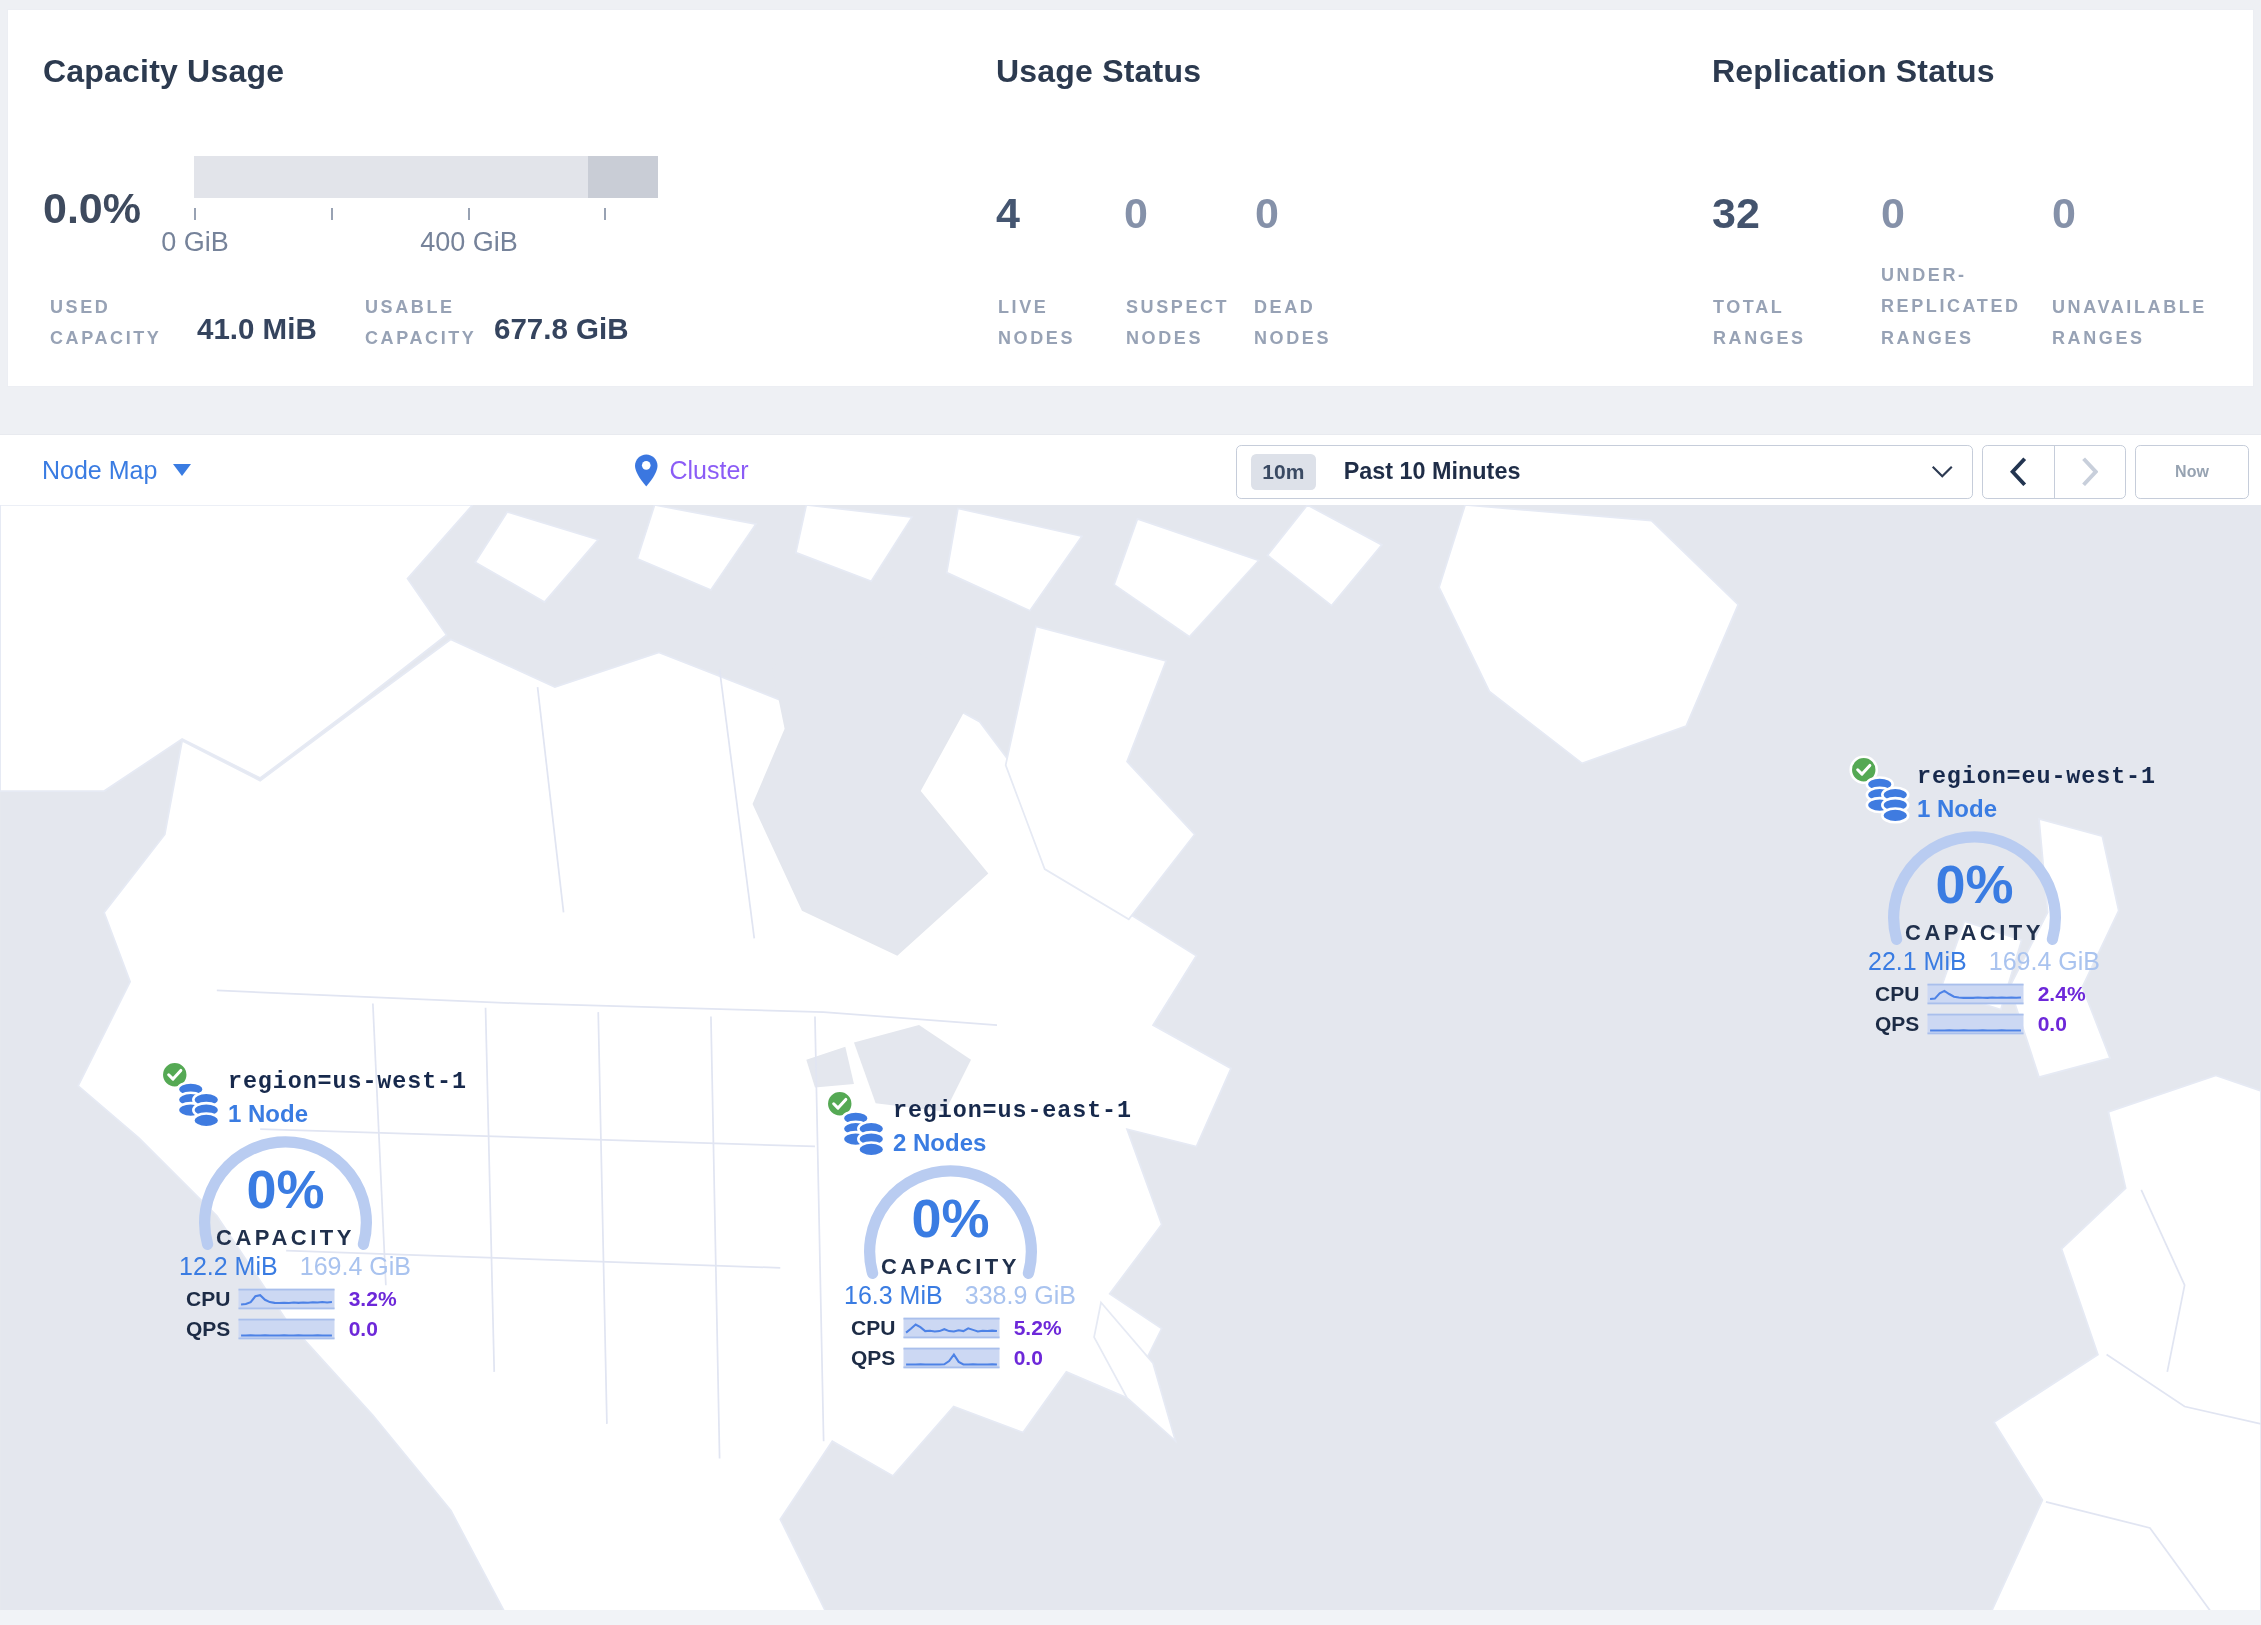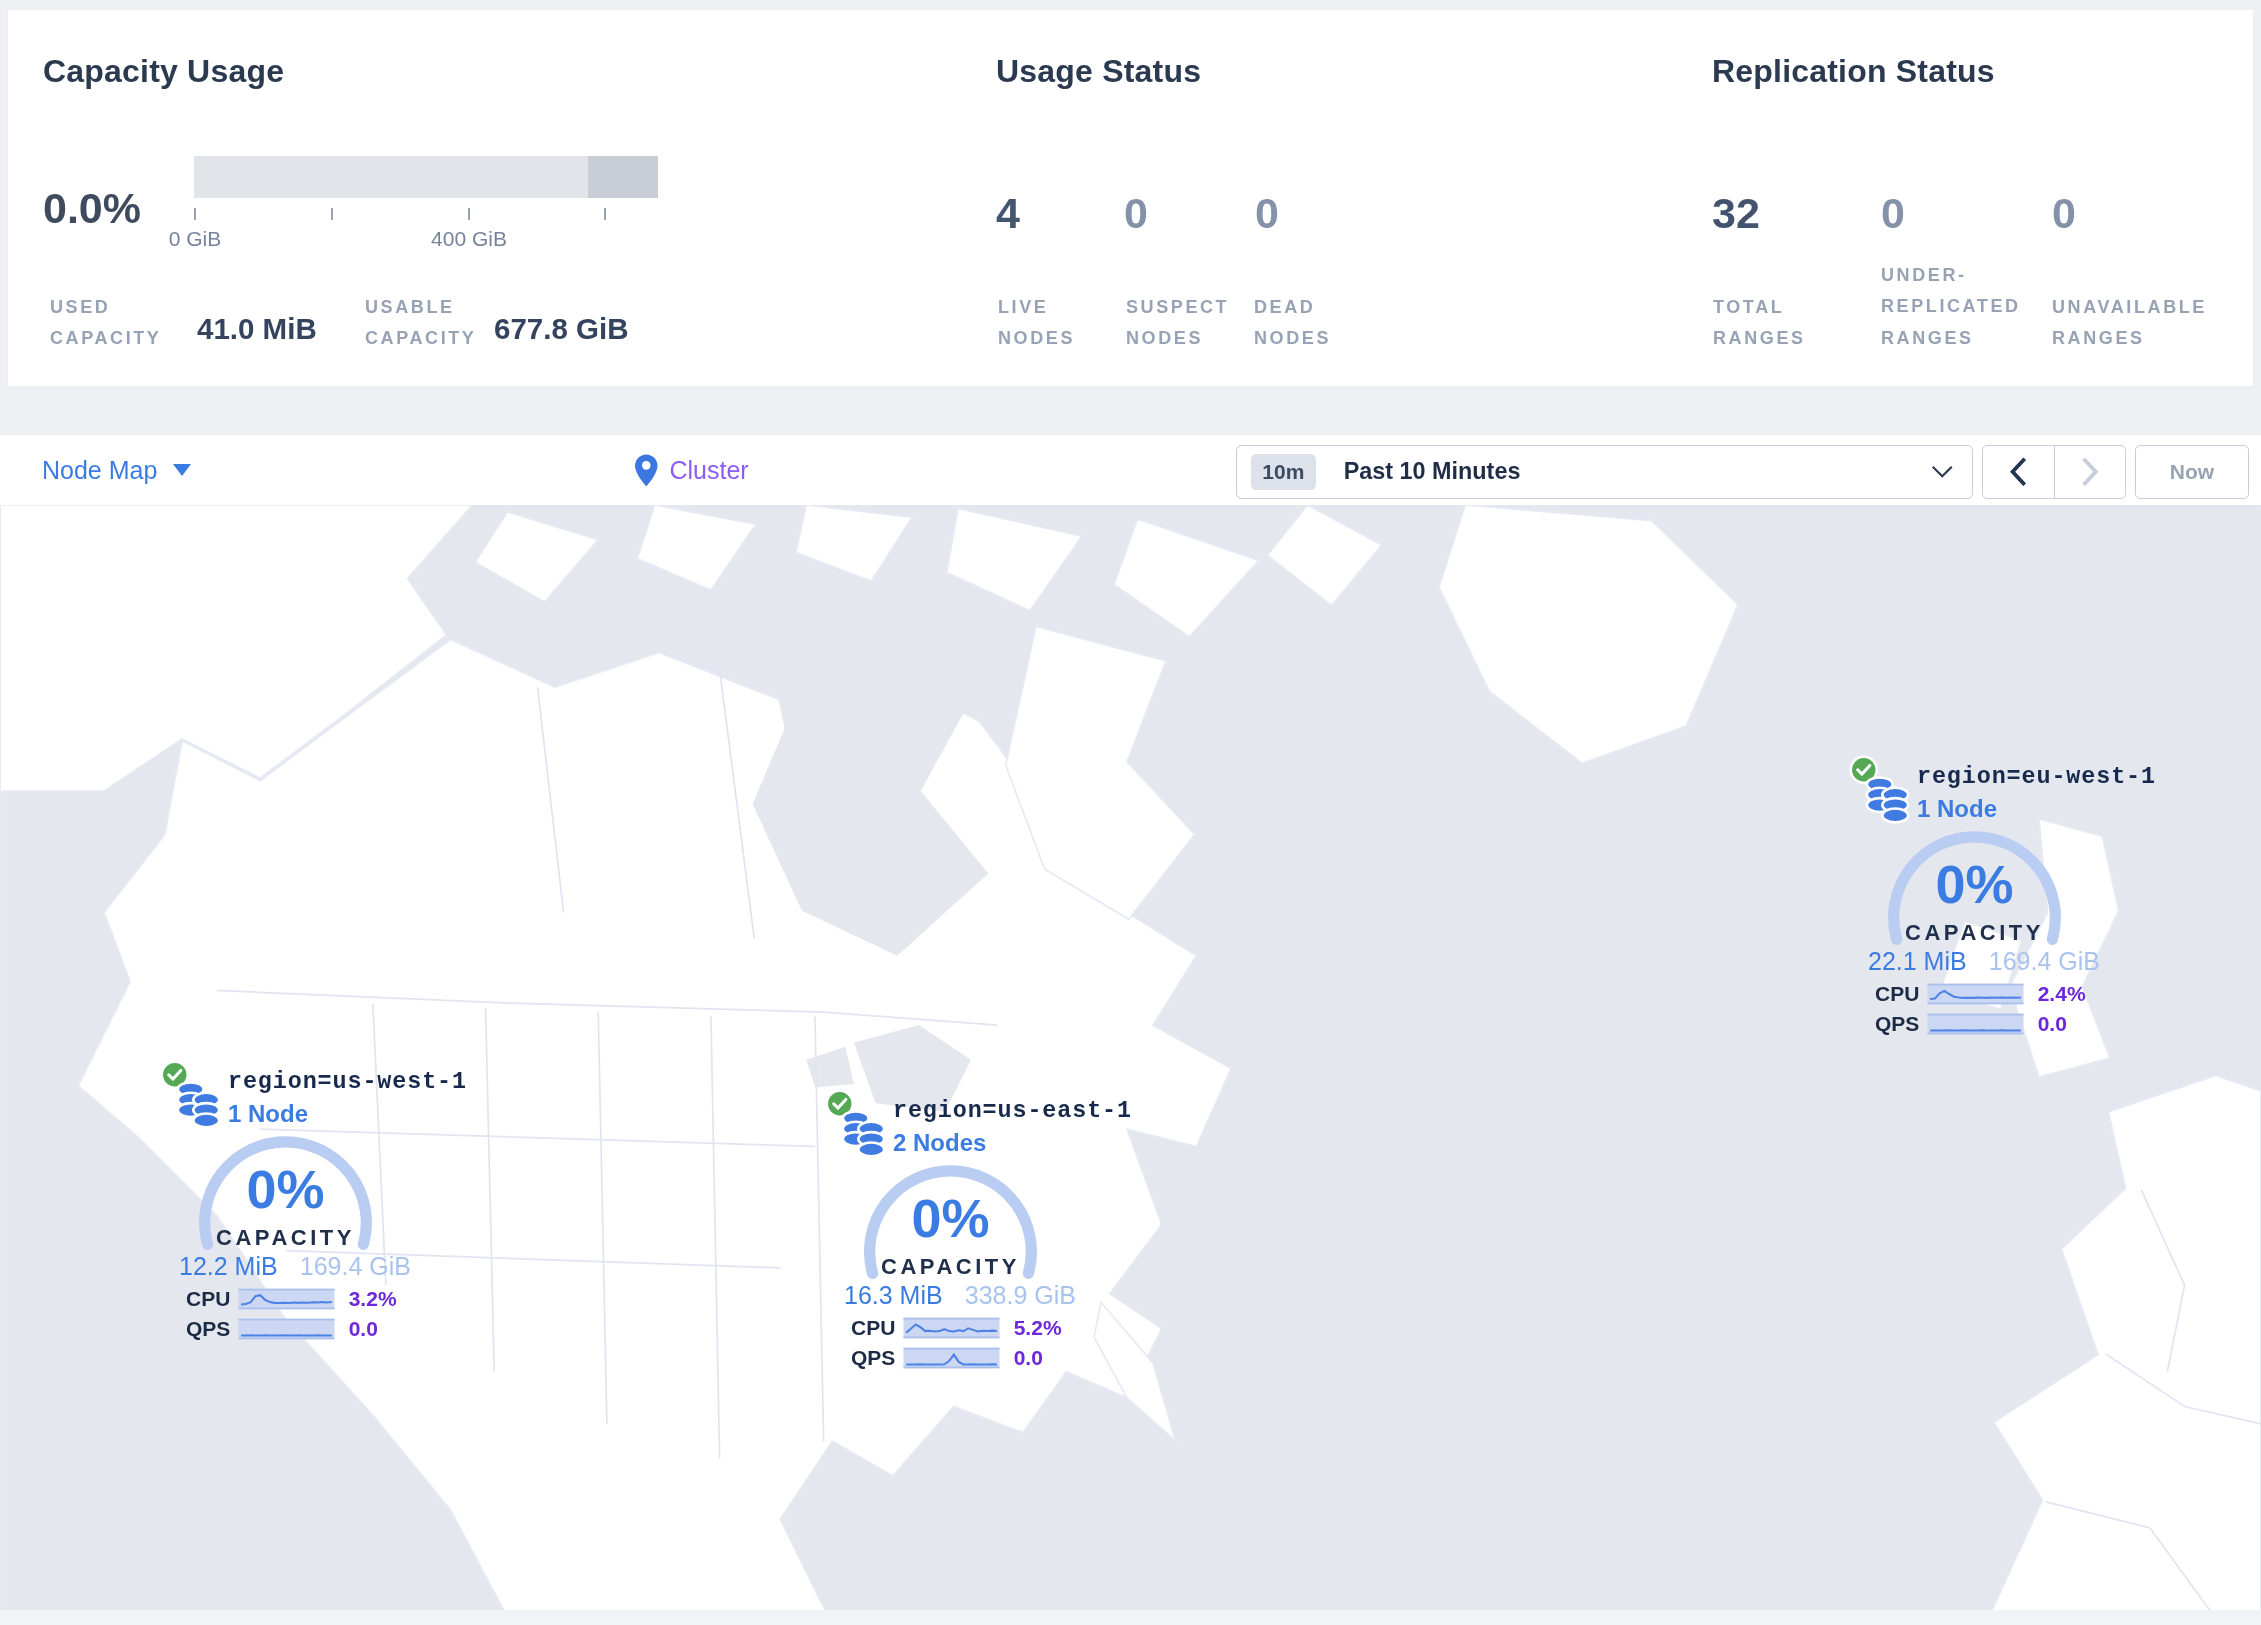--- a/index.html
+++ b/index.html
@@ -13,21 +13,21 @@
   .big-num{position:absolute;top:146px;font-size:43px;font-weight:bold;color:#46536b;line-height:1;margin-top:36px;}
   .big-num.dim{color:#8591a9;}
   .stat-label{position:absolute;font-size:18px;font-weight:bold;color:#97a2b5;
     letter-spacing:2.6px;line-height:1.75;text-transform:uppercase;}
   .stat-value{position:absolute;font-size:29.5px;font-weight:bold;color:#35445e;}
 
   
   .cap-bar{position:absolute;left:186px;top:146px;width:464px;height:42px;background:#e2e4ea;}
   .cap-bar .seg{position:absolute;right:0;top:0;height:100%;background:#c9cdd6;}
   .tick{position:absolute;top:198px;width:1.7px;height:12px;background:#98a2b3;}
-  .tick-label{position:absolute;top:217px;font-size:21px;color:#76839a;transform:translateX(-50%);white-space:nowrap;}
+  .tick-label{position:absolute;top:217px;font-size:27px;color:#76839a;transform:translateX(-50%);white-space:nowrap;}
 
   
   .toolbar{position:absolute;left:0;top:434px;width:2261px;height:72px;background:#ffffff;
     border-top:0.9px solid #e8eaef;border-bottom:0.9px solid #e3e6ec;box-sizing:border-box;}
   .viewsel{position:absolute;left:42px;top:0;height:100%;display:flex;align-items:center;gap:15.6px;cursor:pointer;}
   .viewsel .lbl{font-size:25px;color:#3a7ce2;text-align:center;}
   .tri-down{width:0;height:0;border-left:9.5px solid transparent;border-right:9.5px solid transparent;border-top:12px solid #3a7ce2;}
   .crumb{position:absolute;left:635px;top:0;height:100%;display:flex;align-items:center;gap:12px;}
   .crumb .lbl{font-size:25px;color:#8b5cf6;}
   .timebox{position:absolute;left:1225px;top:9.5px;width:737px;height:54px;border:1.7px solid #c6cdda;
@@ -35,21 +35,21 @@
   .timebadge{margin-left:14px;background:#dde1e9;border-radius:5.2px;padding:6px 11.3px;
     font-size:21px;font-weight:bold;color:#3a4a63;}
   .timelabel{margin-left:28px;font-size:23.4px;font-weight:bold;color:#1f2d47;}
   .time-chevron{margin-left:auto;margin-right:19px;}
   .navgroup{position:absolute;left:1982px;top:9.5px;width:144px;height:54px;border:1.7px solid #c6cdda;
     border-radius:5.2px;box-sizing:border-box;display:flex;background:#fff;}
   .navgroup .half{flex:1;display:flex;align-items:center;justify-content:center;cursor:pointer;}
   .navgroup .half:first-child{border-right:1.7px solid #c6cdda;}
   .nowbtn{position:absolute;left:2135px;top:9.5px;width:114px;height:54px;border:1.7px solid #c6cdda;
     border-radius:5.2px;box-sizing:border-box;display:flex;align-items:center;justify-content:center;
-    font-size:21px;font-weight:bold;color:#97a3b2;background:#fff;cursor:pointer;}
+    font-size:16px;font-weight:bold;color:#97a3b2;background:#fff;cursor:pointer;}
 
   
   .map{position:absolute;left:0;top:505px;width:2261px;height:1120px;}
 
   
   .marker{position:absolute;width:260px;height:303px;cursor:pointer;}
   .marker .check{position:absolute;left:0;top:0;}
   .marker .dbicon{position:absolute;left:15.6px;top:19px;}
   .marker .regname{position:absolute;left:68px;top:8.7px;font-family:"Liberation Mono","DejaVu Sans Mono",monospace;
     font-size:23.4px;font-weight:bold;color:#17294c;letter-spacing:0.9px;white-space:nowrap;}

